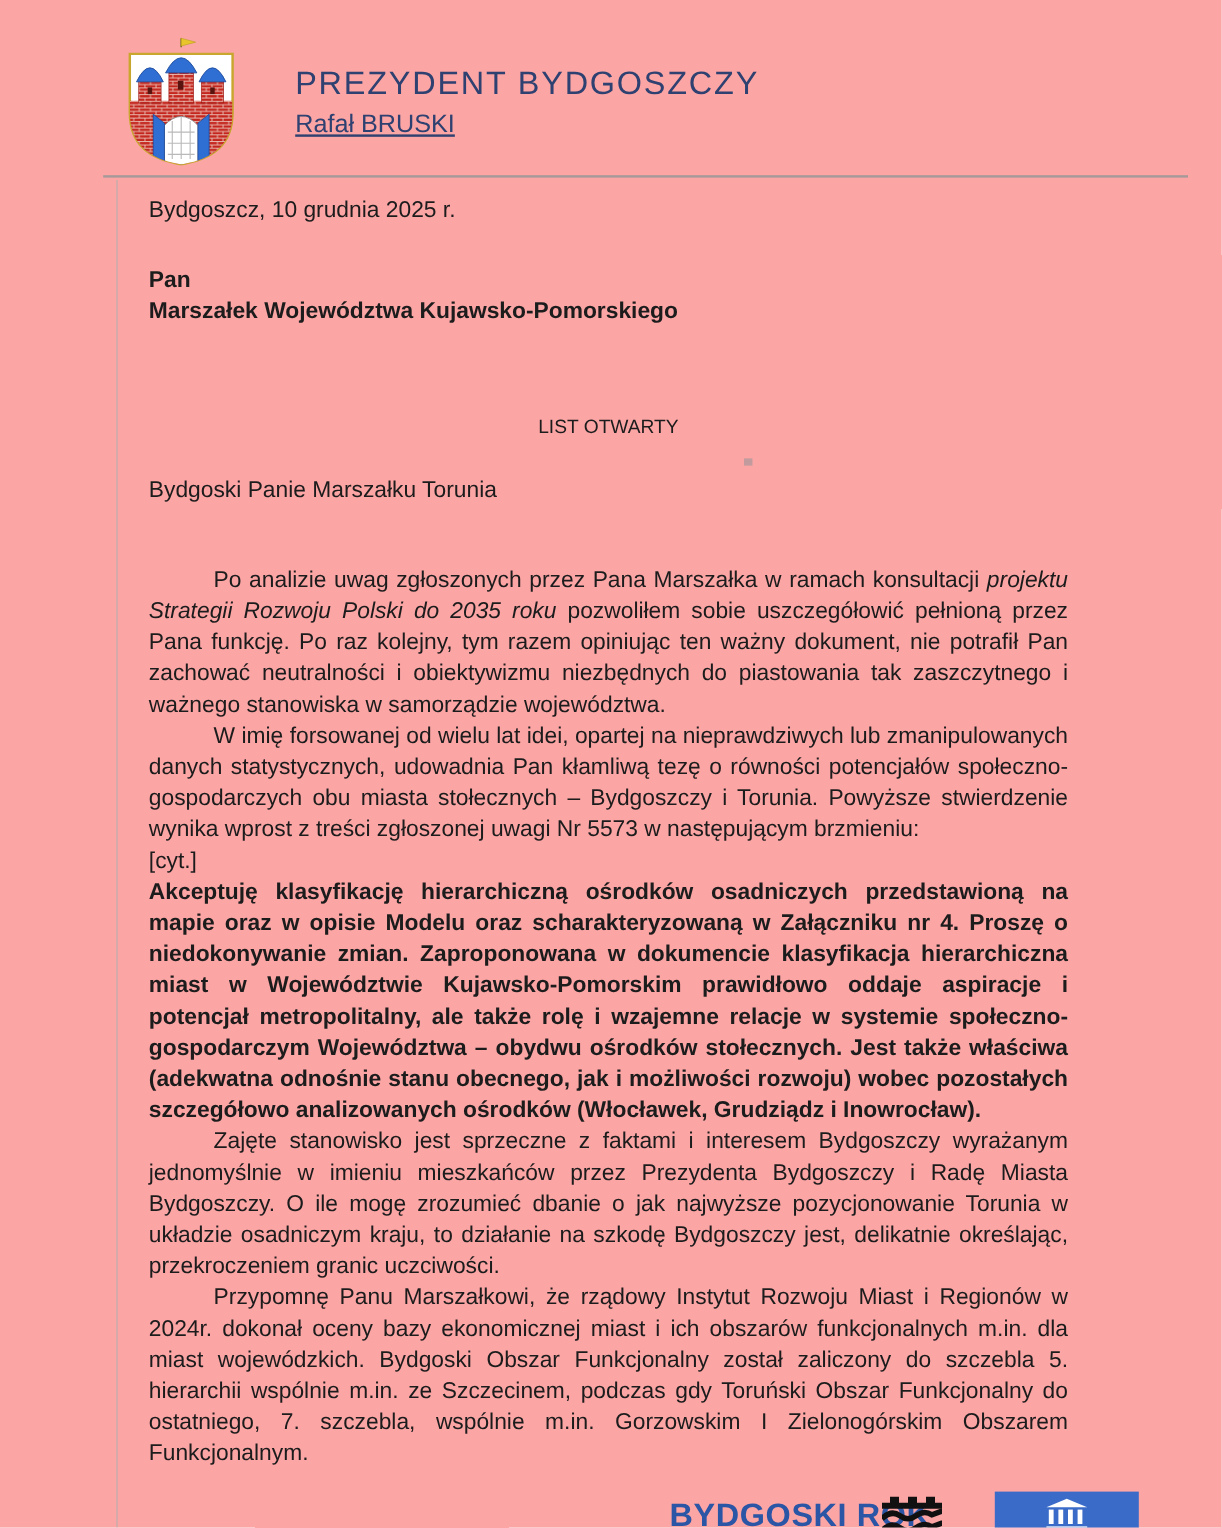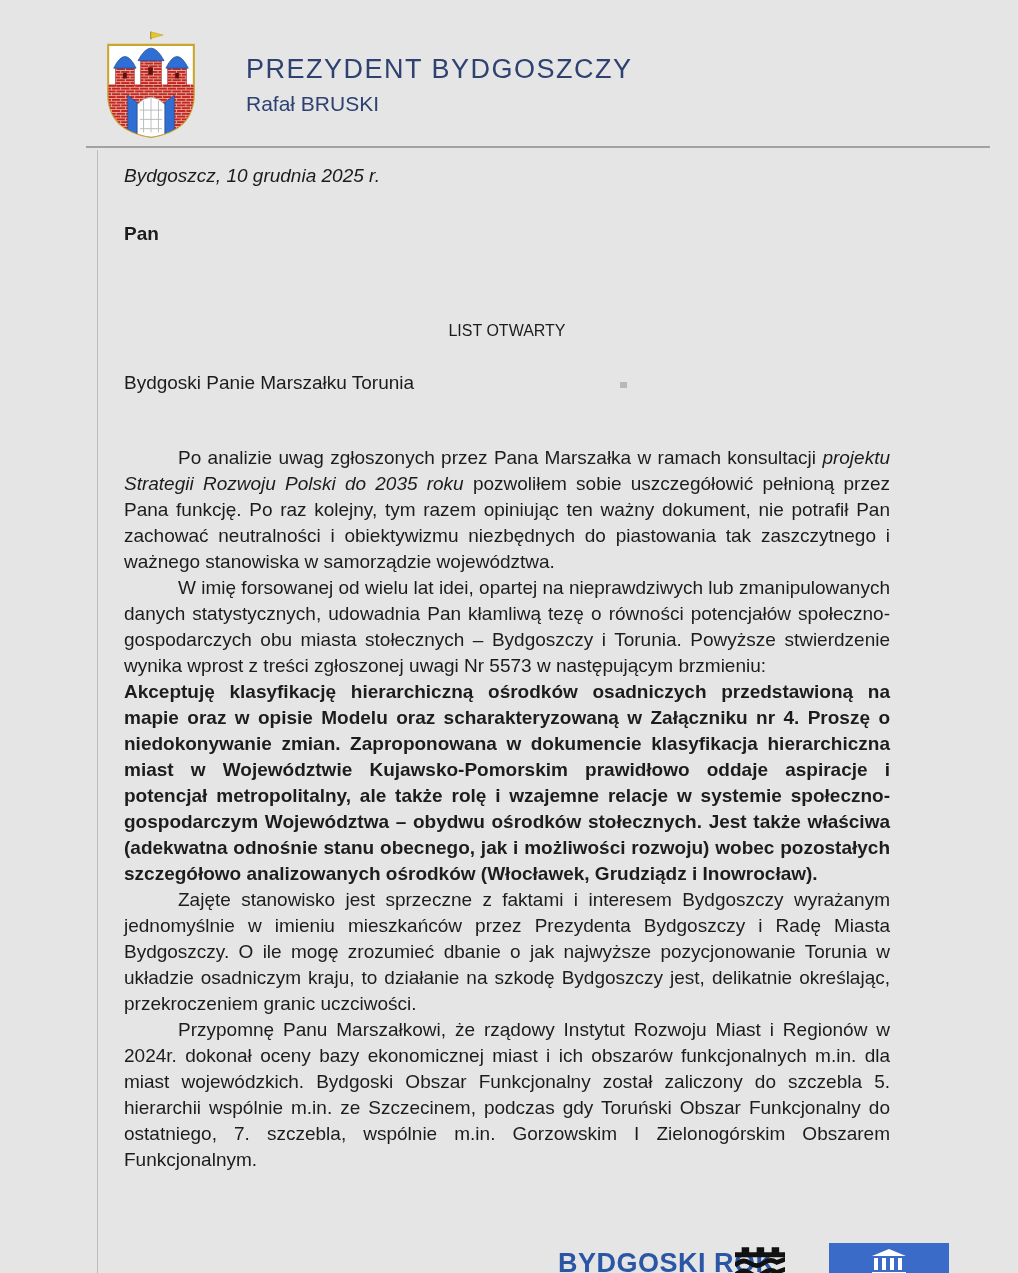--- a/index.html
+++ b/index.html
@@ -4,40 +4,40 @@
 <style>
   html, body { margin: 0; padding: 0; }
   body {
     width: 1018px; height: 1273px;
     background: #fefefe;
     font-family: "Liberation Sans", sans-serif;
     color: #1c1c1c;
     position: relative;
     overflow: hidden;
   }
-  .page { position: absolute; inset: 0; background: #e5e5e5; }
+  .page { position: absolute; inset: 0; background: #fca5a5; }
 
   
   .header { position: absolute; top: 30px; left: 100px; display: flex; gap: 44px; align-items: flex-start; }
   .crest { width: 102px; height: 108px; flex: 0 0 auto; }
   .header-text { padding-top: 24px; color: #2e4170; }
   .header-title { font-size: 27px; letter-spacing: 1.5px; font-weight: 400; }
-  .header-sub { font-size: 21px; margin-top: 7px; font-weight: 400; }
+  .header-sub { font-size: 21px; margin-top: 7px; font-weight: 400; text-decoration: underline; }
 
   .header-rule { position: absolute; top: 146px; left: 86px; width: 904px; height: 0;
                  border-top: 2px solid #969696; opacity: .85; }
   .margin-line { position: absolute; left: 97px; top: 150px; width: 1px; height: 1123px;
                  background: #b2b2b2; opacity: .8; }
   .artifact-dot { position: absolute; left: 620px; top: 382px; width: 7px; height: 6px;
                   background: #8f9397; opacity: .55; }
 
   
   .content { position: absolute; left: 124px; top: 162px; width: 766px;
              font-size: 19px; line-height: 26px; }
-  .date-block p { margin: 0; line-height: 27px; font-style: italic; }
+  .date-block p { margin: 0; line-height: 27px; }
   .addressee { margin-top: 32px; font-weight: bold; }
   .addressee p { margin: 0; line-height: 26px; }
   .letter-title { margin-top: 72px; text-align: center; font-size: 16px; line-height: 24px; }
   .greeting { margin-top: 27px; }
   .body-text { margin-top: 49px; text-align: justify; }
   .body-text p { margin: 0; }
   p.indent { text-indent: 54px; }
   .quote-bold { font-weight: bold; }
   .italic { font-style: italic; }
 
@@ -106,29 +106,31 @@
   <div class="artifact-dot"></div>
 
   <div class="content">
 
     <div class="date-block">
       <p>Bydgoszcz, 10 grudnia 2025 r.</p>
     </div>
 
     <div class="addressee">
       <p>Pan</p>
+      <p>Marszałek Województwa Kujawsko-Pomorskiego</p>
     </div>
 
     <div class="letter-title">LIST OTWARTY</div>
 
     <div class="greeting">Bydgoski Panie Marszałku Torunia</div>
 
     <div class="body-text">
       <p class="indent"><span>Po analizie uwag zgłoszonych przez Pana Marszałka w ramach konsultacji </span><span class="italic">projektu Strategii Rozwoju Polski do 2035 roku</span><span> pozwoliłem sobie uszczegółowić pełnioną przez Pana funkcję. Po raz kolejny, tym razem opiniując ten ważny dokument, nie potrafił Pan zachować neutralności i obiektywizmu niezbędnych do piastowania tak zaszczytnego i ważnego stanowiska w samorządzie województwa.</span></p>
       <p class="indent">W imię forsowanej od wielu lat idei, opartej na nieprawdziwych lub zmanipulowanych danych statystycznych, udowadnia Pan kłamliwą tezę o równości potencjałów społeczno-gospodarczych obu miasta stołecznych – Bydgoszczy i Torunia. Powyższe stwierdzenie wynika wprost z treści zgłoszonej uwagi Nr 5573 w następującym brzmieniu:</p>
+      <p>[cyt.]</p>
       <p class="quote-bold">Akceptuję klasyfikację hierarchiczną ośrodków osadniczych przedstawioną na mapie oraz w opisie Modelu oraz scharakteryzowaną w Załączniku nr 4. Proszę o niedokonywanie zmian. Zaproponowana w dokumencie klasyfikacja hierarchiczna miast w Województwie Kujawsko-Pomorskim prawidłowo oddaje aspiracje i potencjał metropolitalny, ale także rolę i wzajemne relacje w systemie społeczno-gospodarczym Województwa – obydwu ośrodków stołecznych. Jest także właściwa (adekwatna odnośnie stanu obecnego, jak i możliwości rozwoju) wobec pozostałych szczegółowo analizowanych ośrodków (Włocławek, Grudziądz i Inowrocław).</p>
       <p class="indent">Zajęte stanowisko jest sprzeczne z faktami i interesem Bydgoszczy wyrażanym jednomyślnie w imieniu mieszkańców przez Prezydenta Bydgoszczy i Radę Miasta Bydgoszczy. O ile mogę zrozumieć dbanie o jak najwyższe pozycjonowanie Torunia w układzie osadniczym kraju, to działanie na szkodę Bydgoszczy jest, delikatnie określając, przekroczeniem granic uczciwości.</p>
       <p class="indent">Przypomnę Panu Marszałkowi, że rządowy Instytut Rozwoju Miast i Regionów w 2024r. dokonał oceny bazy ekonomicznej miast i ich obszarów funkcjonalnych m.in. dla miast wojewódzkich. Bydgoski Obszar Funkcjonalny został zaliczony do szczebla 5. hierarchii wspólnie m.in. ze Szczecinem, podczas gdy Toruński Obszar Funkcjonalny do ostatniego, 7. szczebla, wspólnie m.in. Gorzowskim I Zielonogórskim Obszarem Funkcjonalnym.</p>
     </div>
   </div>
 
   <div class="footer-campaign">BYDGOSKI ROK</div>
 
   <div class="footer-castle">
     <svg viewBox="0 0 60 44" width="50" height="40" aria-hidden="true">

